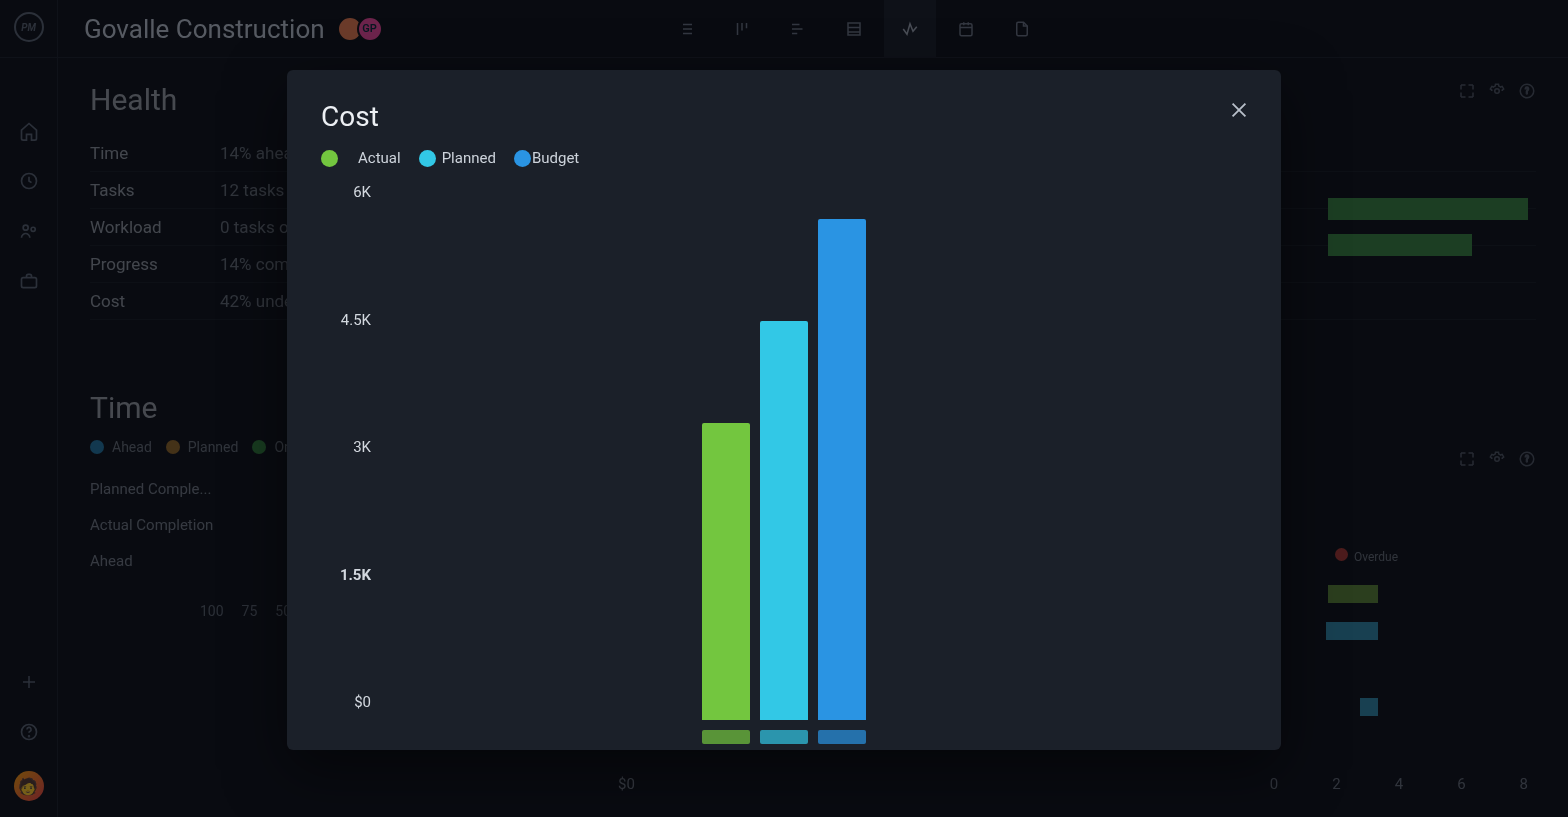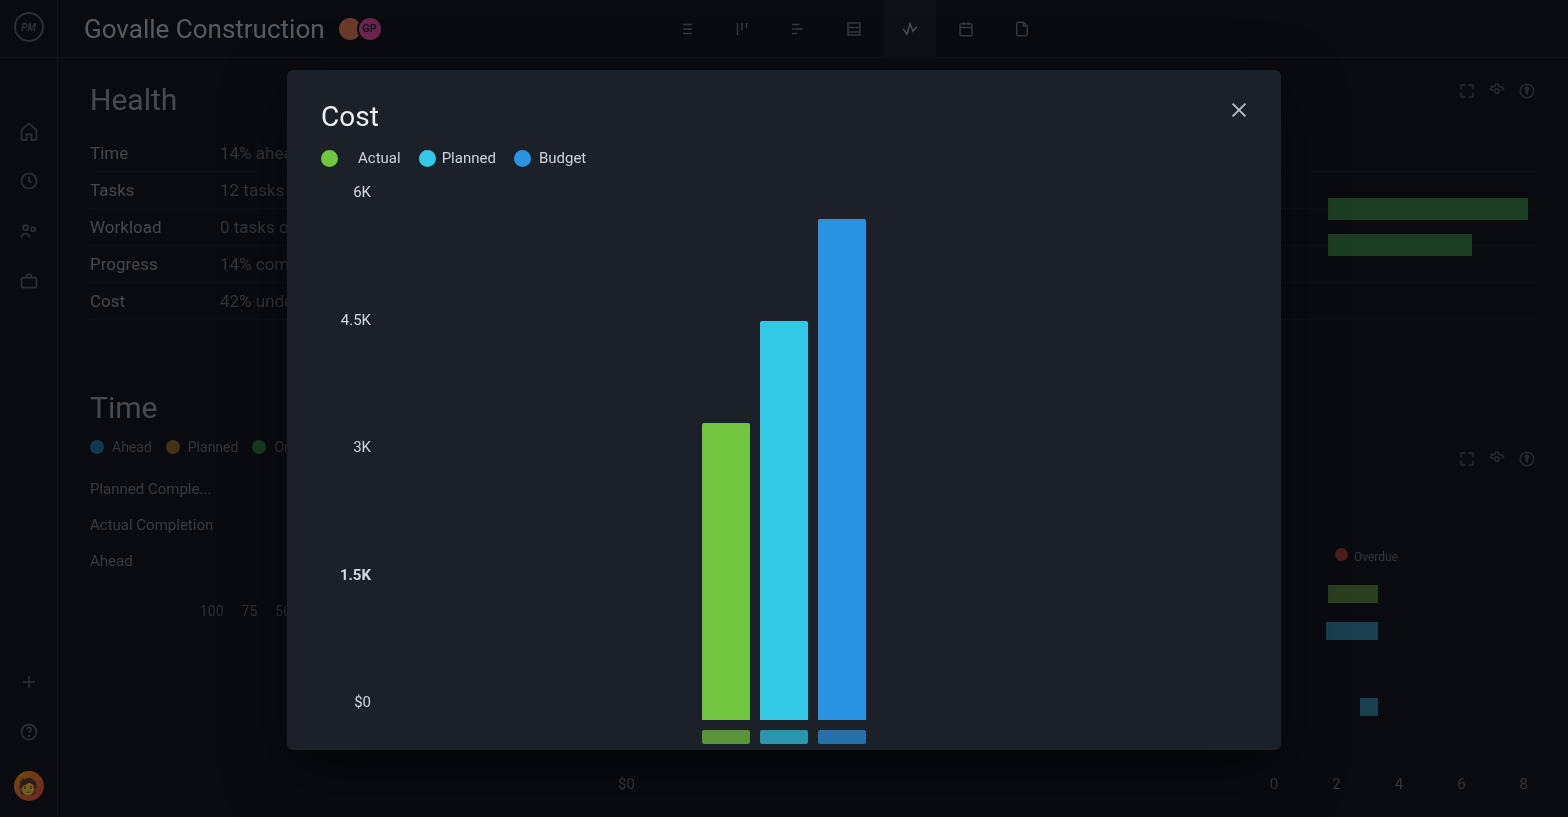--- a/index.html
+++ b/index.html
@@ -353,21 +353,21 @@
   </div>
   <div class="modal-legend" id="modal-legend">
       <span style="display: inline-flex; align-items: center; gap: 20px;">
         <span class="dot" style="background:#73c63f"></span>
         <span>Actual</span>
       </span>
       <span style="display: inline-flex; align-items: center; gap: 6px;">
         <span class="dot" style="background:#32c8e6"></span>
         <span>Planned</span>
       </span>
-      <span style="display: inline-flex; align-items: center; gap: 8px;">
+      <span style="display: inline-flex; align-items: center; gap: 1px;">
         <span class="dot" style="background:#2a94e3"></span>
         <span>Budget</span>
       </span>
     </div>
   <div class="chart-area">
     <div id="yticks">
         <div class="ytick" style="bottom: 510px; top: auto;">6K</div>
         <div class="ytick" style="bottom: 382.5px; top: auto;">4.5K</div>
         <div class="ytick" style="bottom: 255px; top: auto;">3K</div>
         <div class="ytick" style="bottom: 127.5px; top: auto; font-weight: bold;">1.5K</div>

